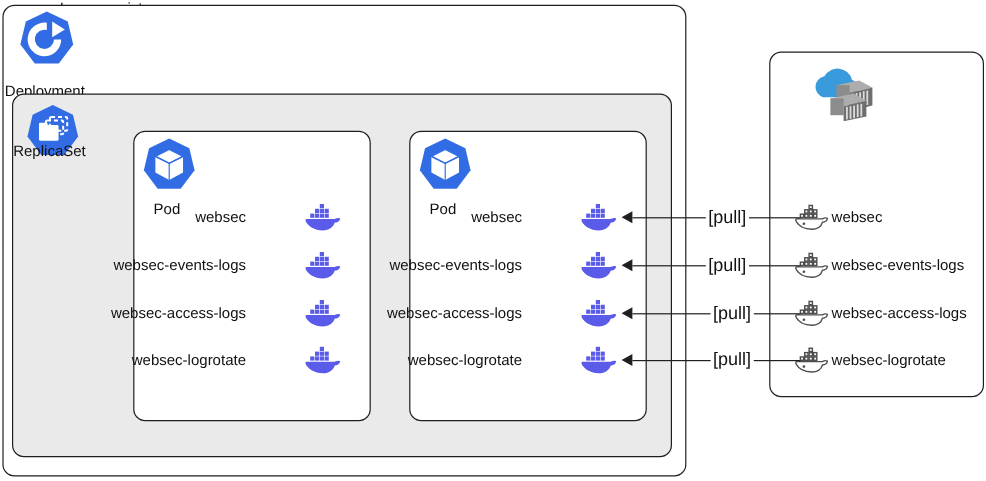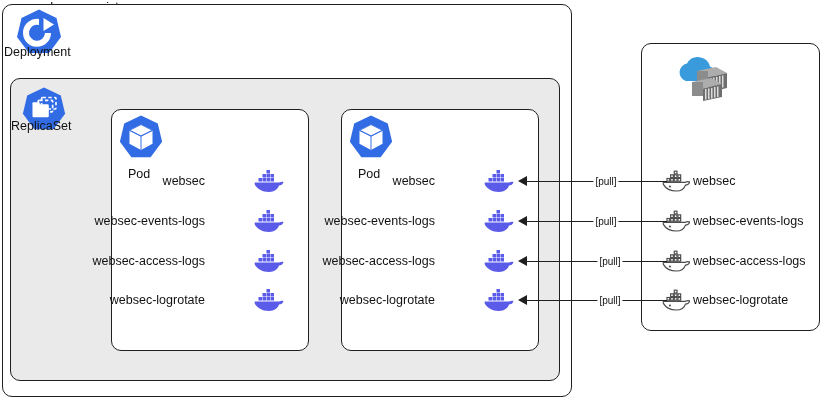--- a/index.html
+++ b/index.html
@@ -30,21 +30,21 @@
 
   
   .lbl{
     position:absolute;
     font-size:12.5px;
     color:#111111;
     white-space:nowrap;
     line-height:1.15;
   }
 
-  #deployment-label{ left:4px;  top:45px; }
+  #deployment-label{ left:4px;  top:69px; }
   #replicaset-label{ left:11px; top:119px; }
   #pod-a-label{      left:128px;top:167px; }
   #pod-b-label{      left:358px;top:167px; }
 
   #registry-title{
     left:641px; top:104px; width:179px;
     text-align:center; font-size:12.5px; color:#111111; white-space:normal;
   }
   #registry-title div{ line-height:14px; }
 
@@ -79,21 +79,21 @@
   .arrow-head{
     position:absolute;
     width:0;height:0;
     border-top:5px solid transparent;
     border-bottom:5px solid transparent;
     border-right:9px solid #1f1f1f;
     transform:translateY(-50%);
   }
   .pull-label{
     position:absolute;
-    font-size:10px;
+    font-size:15px;
     color:#111111;
     background:#ffffff;
     padding:0 2px;
     transform:translate(-50%,-50%);
     white-space:nowrap;
   }
 </style>
 </head>
 <body>
 

